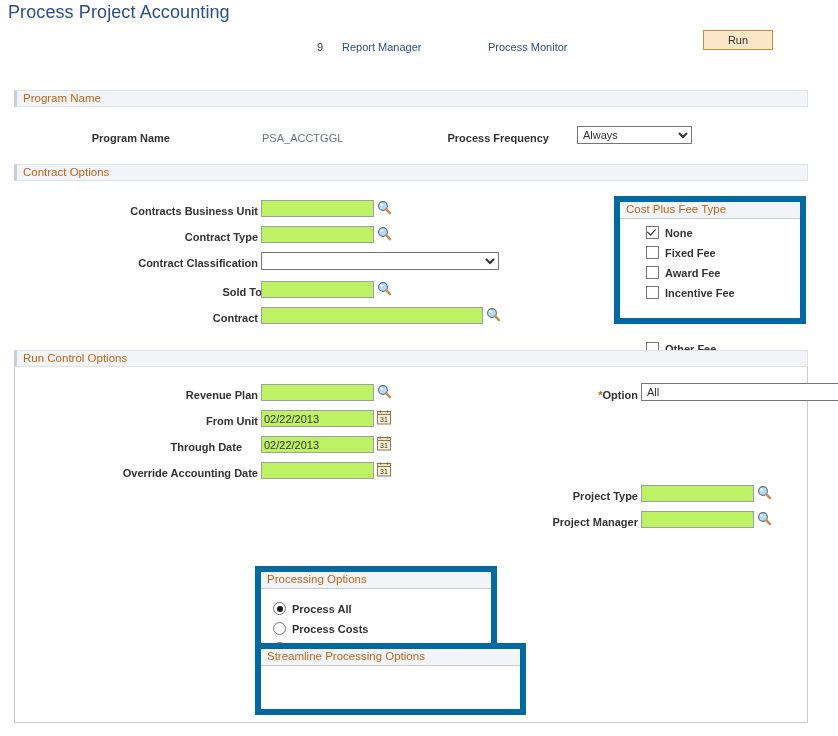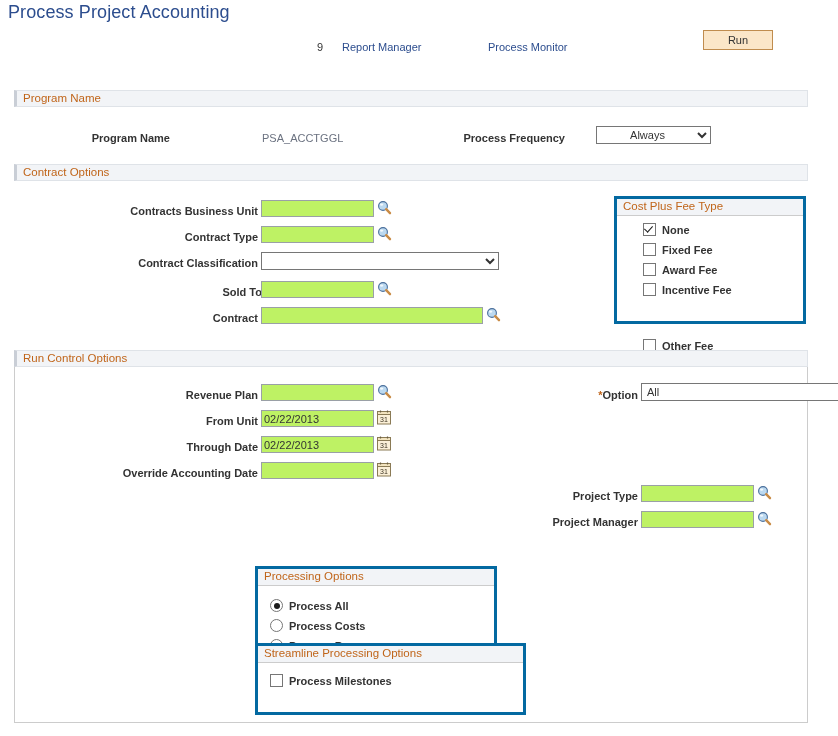--- a/index.html
+++ b/index.html
@@ -85,21 +85,21 @@
     color: #c0651a;
     font-size: 11.5px;
     line-height: 15px;
     padding-left: 6px;
     white-space: nowrap;
   }
 
   
   .groupbox {
     position: absolute;
-    border: 3px solid #0369a1;
+    border: 6px solid #0369a1;
     box-sizing: border-box;
     background: #ffffff;
     padding-left: 28px;
   }
   .groupbox-title {
     position: absolute;
     left: 0;
     top: 0;
     right: 0;
     height: 17px;
@@ -248,22 +248,22 @@
   <a class="link report-manager" href="#">Report Manager</a>
   <a class="link process-monitor" href="#">Process Monitor</a>
 </div>
 <button class="run-button">Run</button>
 
 <div class="section-header" style="left:14px; top:90px; width:794px;">Program Name</div>
 
 <div class="fld-label" style="left:60px; top:130px; width:110px;">Program Name</div>
 <div class="ro-value" style="left:262px; top:130px;">PSA_ACCTGGL</div>
 
-<div class="fld-label" style="left:360px; top:130px; width:205px;">Process Frequency</div>
-<select class="dd" style="left:596px; top:126px; width:115px;text-align:center;" id="freq-select"><option value="Always">Always</option><option value="Once">Once</option><option value="Don't Run">Don't Run</option></select>
+<div class="fld-label" style="left:344px; top:130px; width:205px;">Process Frequency</div>
+<select class="dd" style="left:577px; top:126px; width:115px;" id="freq-select"><option value="Always">Always</option><option value="Once">Once</option><option value="Don't Run">Don't Run</option></select>
 
 <div class="section-header" style="left:14px; top:164px; width:794px;">Contract Options</div>
 
 <div class="fld-label" style="left:10px; top:203px; width:248px;">Contracts Business Unit</div>
 <input class="text-input" type="text" style="left: 261px; top: 200px; width: 113px;" value="">
 <span class="lookup-icon" style="left:377px; top:200px;">
   <svg width="15" height="15" viewBox="0 0 15 15">
       <circle cx="6" cy="6" r="4.4" fill="#bcd9f0" stroke="#4a6f9b" stroke-width="1.1"></circle>
       <ellipse cx="4.6" cy="4.6" rx="1.6" ry="1.2" fill="#ffffff" opacity="0.8"></ellipse>
       <line x1="9.2" y1="9.2" x2="13" y2="13.2" stroke="#c98b45" stroke-width="2.4" stroke-linecap="round"></line>
@@ -335,21 +335,21 @@
 <span class="cal-icon" style="left:377px; top:410px;">
   <svg width="14" height="15" viewBox="0 0 14 15">
       <rect x="0.5" y="1.5" width="13" height="12.5" fill="#fbf0d8" stroke="#8a7a55" stroke-width="1"></rect>
       <rect x="0.5" y="1.5" width="13" height="3" fill="#f2e3be" stroke="#8a7a55" stroke-width="1"></rect>
       <line x1="3.5" y1="0.5" x2="3.5" y2="2.5" stroke="#6b5d40" stroke-width="1.2"></line>
       <line x1="10.5" y1="0.5" x2="10.5" y2="2.5" stroke="#6b5d40" stroke-width="1.2"></line>
       <text x="7" y="12" font-family="Liberation Sans, sans-serif" font-size="7" fill="#3a3222" text-anchor="middle">31</text>
     </svg>
 </span>
 
-<div class="fld-label" style="left:30px; top:439px; width:228px;">Through Date</div>
+<div class="fld-label" style="left:14px; top:439px; width:228px;">Through Date</div>
 <input class="text-input" type="text" style="left: 261px; top: 436px; width: 113px;" value="02/22/2013">
 <span class="cal-icon" style="left:377px; top:436px;">
   <svg width="14" height="15" viewBox="0 0 14 15">
       <rect x="0.5" y="1.5" width="13" height="12.5" fill="#fbf0d8" stroke="#8a7a55" stroke-width="1"></rect>
       <rect x="0.5" y="1.5" width="13" height="3" fill="#f2e3be" stroke="#8a7a55" stroke-width="1"></rect>
       <line x1="3.5" y1="0.5" x2="3.5" y2="2.5" stroke="#6b5d40" stroke-width="1.2"></line>
       <line x1="10.5" y1="0.5" x2="10.5" y2="2.5" stroke="#6b5d40" stroke-width="1.2"></line>
       <text x="7" y="12" font-family="Liberation Sans, sans-serif" font-size="7" fill="#3a3222" text-anchor="middle">31</text>
     </svg>
 </span>
@@ -391,15 +391,14 @@
   <div id="proc-items" style="position:absolute; left:12px; top:30px;">
       <div class="rad-row" style="position: relative; height: 20px;"><span class="rad-circle checked"></span><span class="opt-label">Process All</span></div>
       <div class="rad-row" style="position: relative; height: 20px;"><span class="rad-circle"></span><span class="opt-label">Process Costs</span></div>
       <div class="rad-row" style="position: relative; height: 20px;"><span class="rad-circle"></span><span class="opt-label">Process Revenue</span></div>
     </div>
 </div>
 
 <div class="groupbox" style="left:255px; top:643px; width:271px; height:72px;">
   <div class="groupbox-title">Streamline Processing Options</div>
   <div id="stream-items" style="position:absolute; left:12px; top:28px;">
-      <div class="chk-row" style="position: relative; height: 21px;"><span class="chk-box"></span><span class="opt-label">Process Milestones</span></div>
     </div>
 </div>
 
 </body></html>

